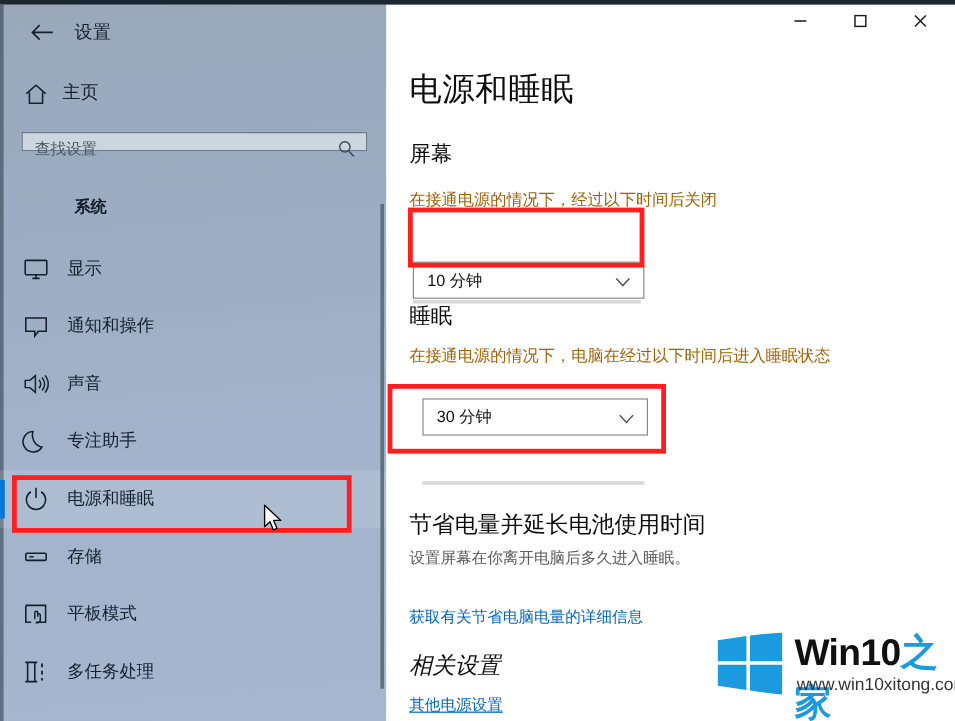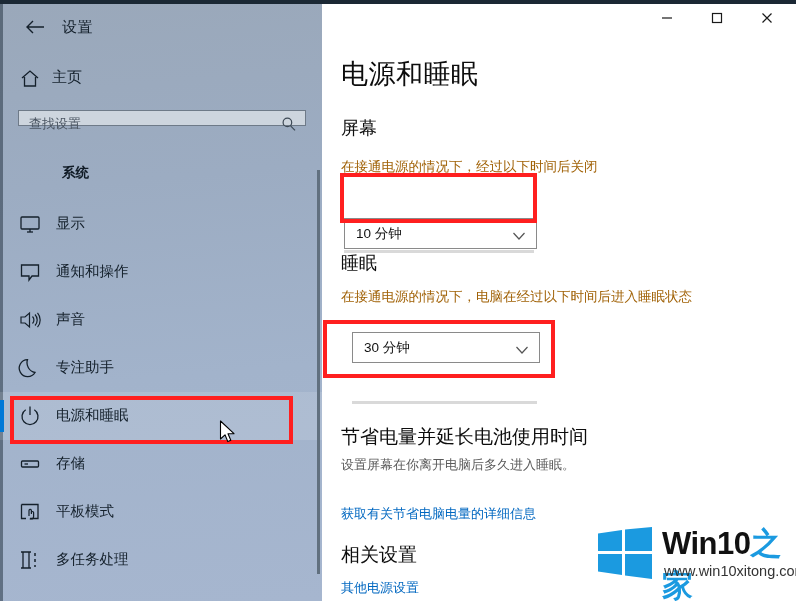--- a/index.html
+++ b/index.html
@@ -384,22 +384,22 @@
         <svg width="14" height="12" viewBox="0 0 14 12">
             <path d="M1.5 3 L7 9 L12.5 3" stroke="#555" stroke-width="1.2" fill="none"></path>
           </svg>
       </span>
     </div>
 
     <div class="h2" style="top:386px; font-size:19px;">节省电量并延长电池使用时间</div>
     <div class="sub-desc" style="top:418px;">设置屏幕在你离开电脑后多久进入睡眠。</div>
     <div class="link" style="top:467px;">获取有关节省电脑电量的详细信息</div>
 
-    <div class="h2" style="top:504px; font-size:19px;">相关设置</div>
-    <div class="link" style="top:541px;">其他电源设置</div>
+    <div class="h2" style="top:504px; font-size:19px;font-style:italic;">相关设置</div>
+    <div class="link" style="top:541px;text-decoration:underline;">其他电源设置</div>
 
   </div>
 
   <div class="redbox" style="left:10px; top:396px; width:283px; height:48px;"></div>
   <div class="redbox" style="left:340px; top:173px; width:197px; height:50px;"></div>
   <div class="redbox" style="left:323px; top:320px; width:232px; height:58px;"></div>
 
   <div class="cursor">
     <svg width="18" height="26" viewBox="0 0 18 26">
       <path d="M1.5 1 L1.5 19 L6 14.8 L8.8 21.6 L11.8 20.3 L9 13.7 L15 13.7 Z" fill="#ffffff" stroke="#000000" stroke-width="1.1" stroke-linejoin="round"></path>

